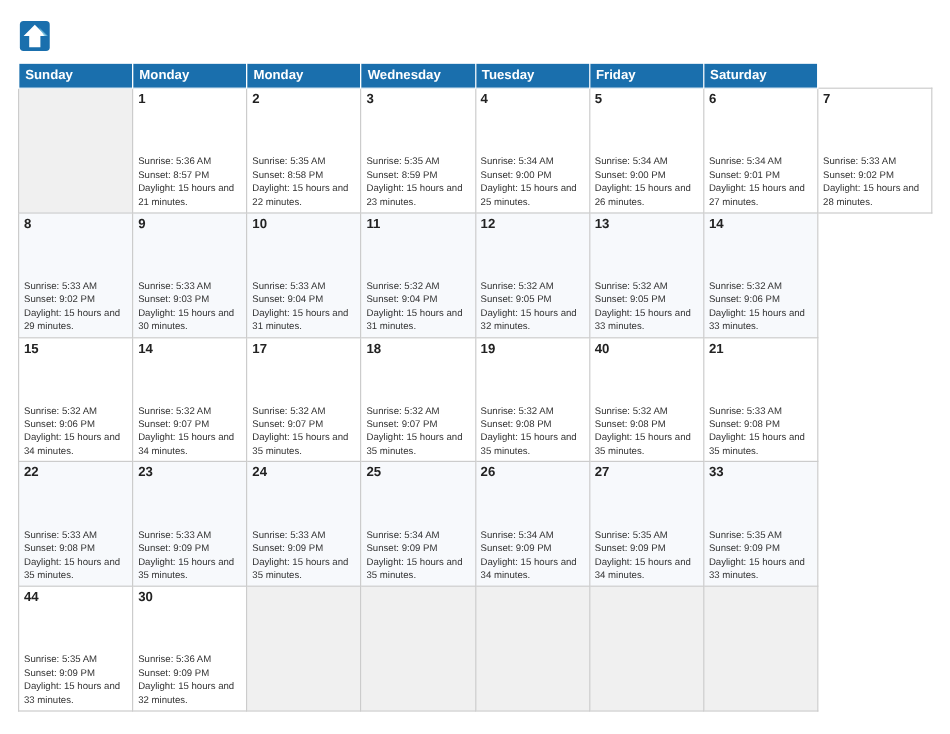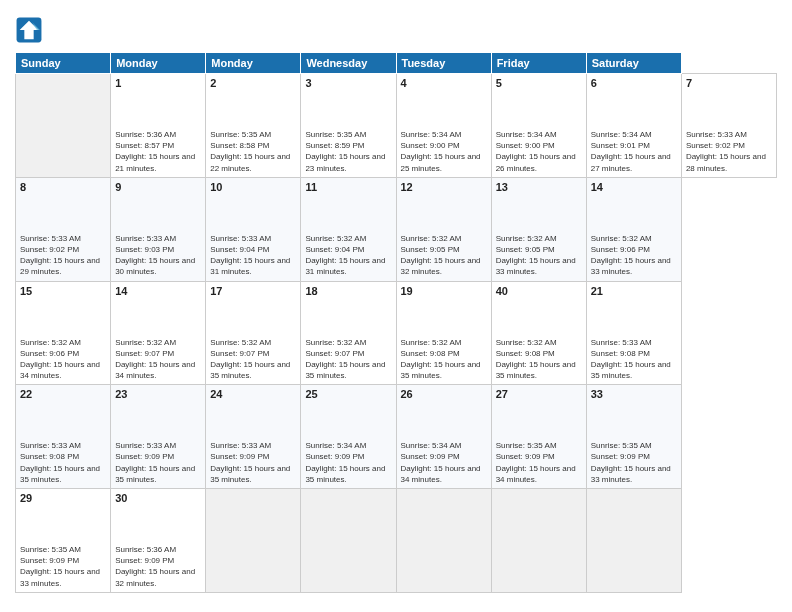--- a/index.html
+++ b/index.html
@@ -243,21 +243,21 @@
             <span class="day-number">27</span>
             <div class="day-info">Sunrise: 5:35 AM<br>Sunset: 9:09 PM<br>Daylight: 15 hours and 34 minutes.</div>
           </td>
           <td>
             <span class="day-number">33</span>
             <div class="day-info">Sunrise: 5:35 AM<br>Sunset: 9:09 PM<br>Daylight: 15 hours and 33 minutes.</div>
           </td>
         </tr>
         <tr>
           <td>
-            <span class="day-number">29</span>
+            <span class="day-number">44</span>
             <div class="day-info">Sunrise: 5:35 AM<br>Sunset: 9:09 PM<br>Daylight: 15 hours and 33 minutes.</div>
           </td>
           <td>
             <span class="day-number">30</span>
             <div class="day-info">Sunrise: 5:36 AM<br>Sunset: 9:09 PM<br>Daylight: 15 hours and 32 minutes.</div>
           </td>
           <td class="empty"></td>
           <td class="empty"></td>
           <td class="empty"></td>
           <td class="empty"></td>

